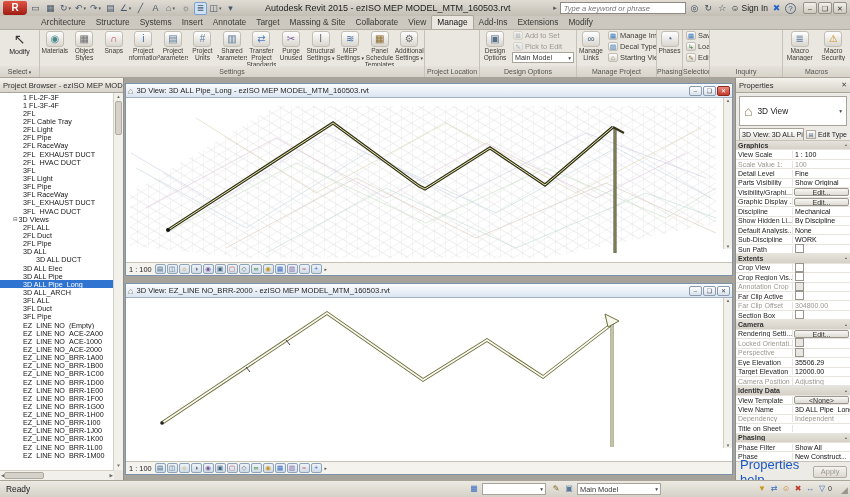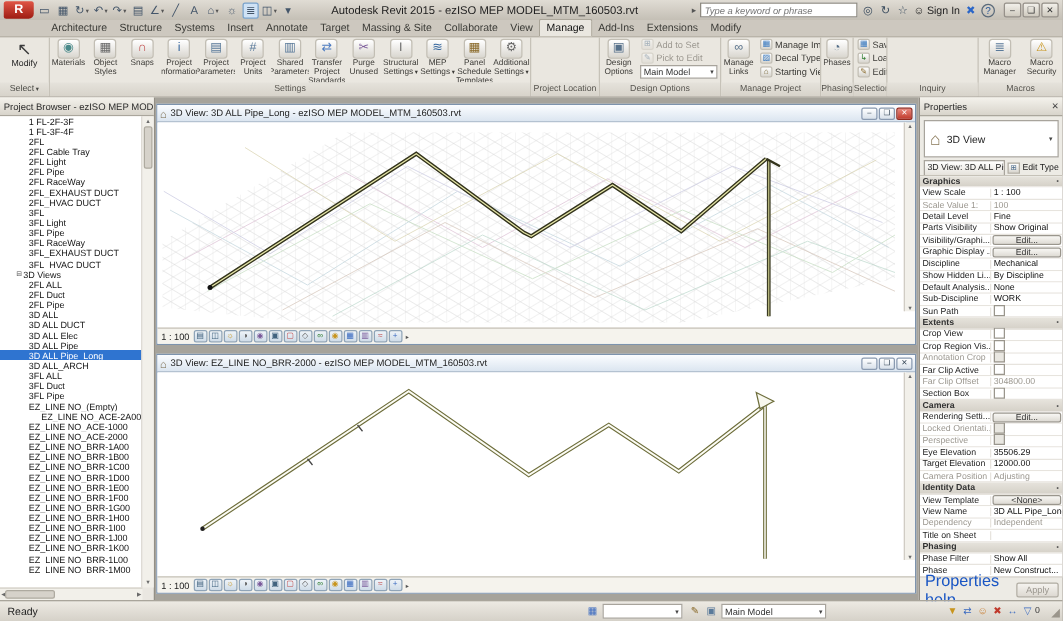--- a/index.html
+++ b/index.html
@@ -441,21 +441,21 @@
       <span>2FL Duct</span>
     </div>
       <div class="titem" style="padding-left: 22px;">
       <span class="tg"></span>
       <span>2FL Pipe</span>
     </div>
       <div class="titem" style="padding-left: 22px;">
       <span class="tg"></span>
       <span>3D ALL</span>
     </div>
-      <div class="titem" style="padding-left: 22px;">
+      <div class="titem" style="padding-left: 35px;">
       <span class="tg"></span>
       <span>3D ALL DUCT</span>
     </div>
       <div class="titem" style="padding-left: 22px;">
       <span class="tg"></span>
       <span>3D ALL Elec</span>
     </div>
       <div class="titem" style="padding-left: 22px;">
       <span class="tg"></span>
       <span>3D ALL Pipe</span>
@@ -477,21 +477,21 @@
       <span>3FL Duct</span>
     </div>
       <div class="titem" style="padding-left: 22px;">
       <span class="tg"></span>
       <span>3FL Pipe</span>
     </div>
       <div class="titem" style="padding-left: 22px;">
       <span class="tg"></span>
       <span>EZ_LINE NO_(Empty)</span>
     </div>
-      <div class="titem" style="padding-left: 22px; justify-content: flex-end;">
+      <div class="titem" style="padding-left: 22px;">
       <span class="tg"></span>
       <span>EZ_LINE NO_ACE-2A00</span>
     </div>
       <div class="titem" style="padding-left: 22px;">
       <span class="tg"></span>
       <span>EZ_LINE NO_ACE-1000</span>
     </div>
       <div class="titem" style="padding-left: 22px;">
       <span class="tg"></span>
       <span>EZ_LINE NO_ACE-2000</span>

